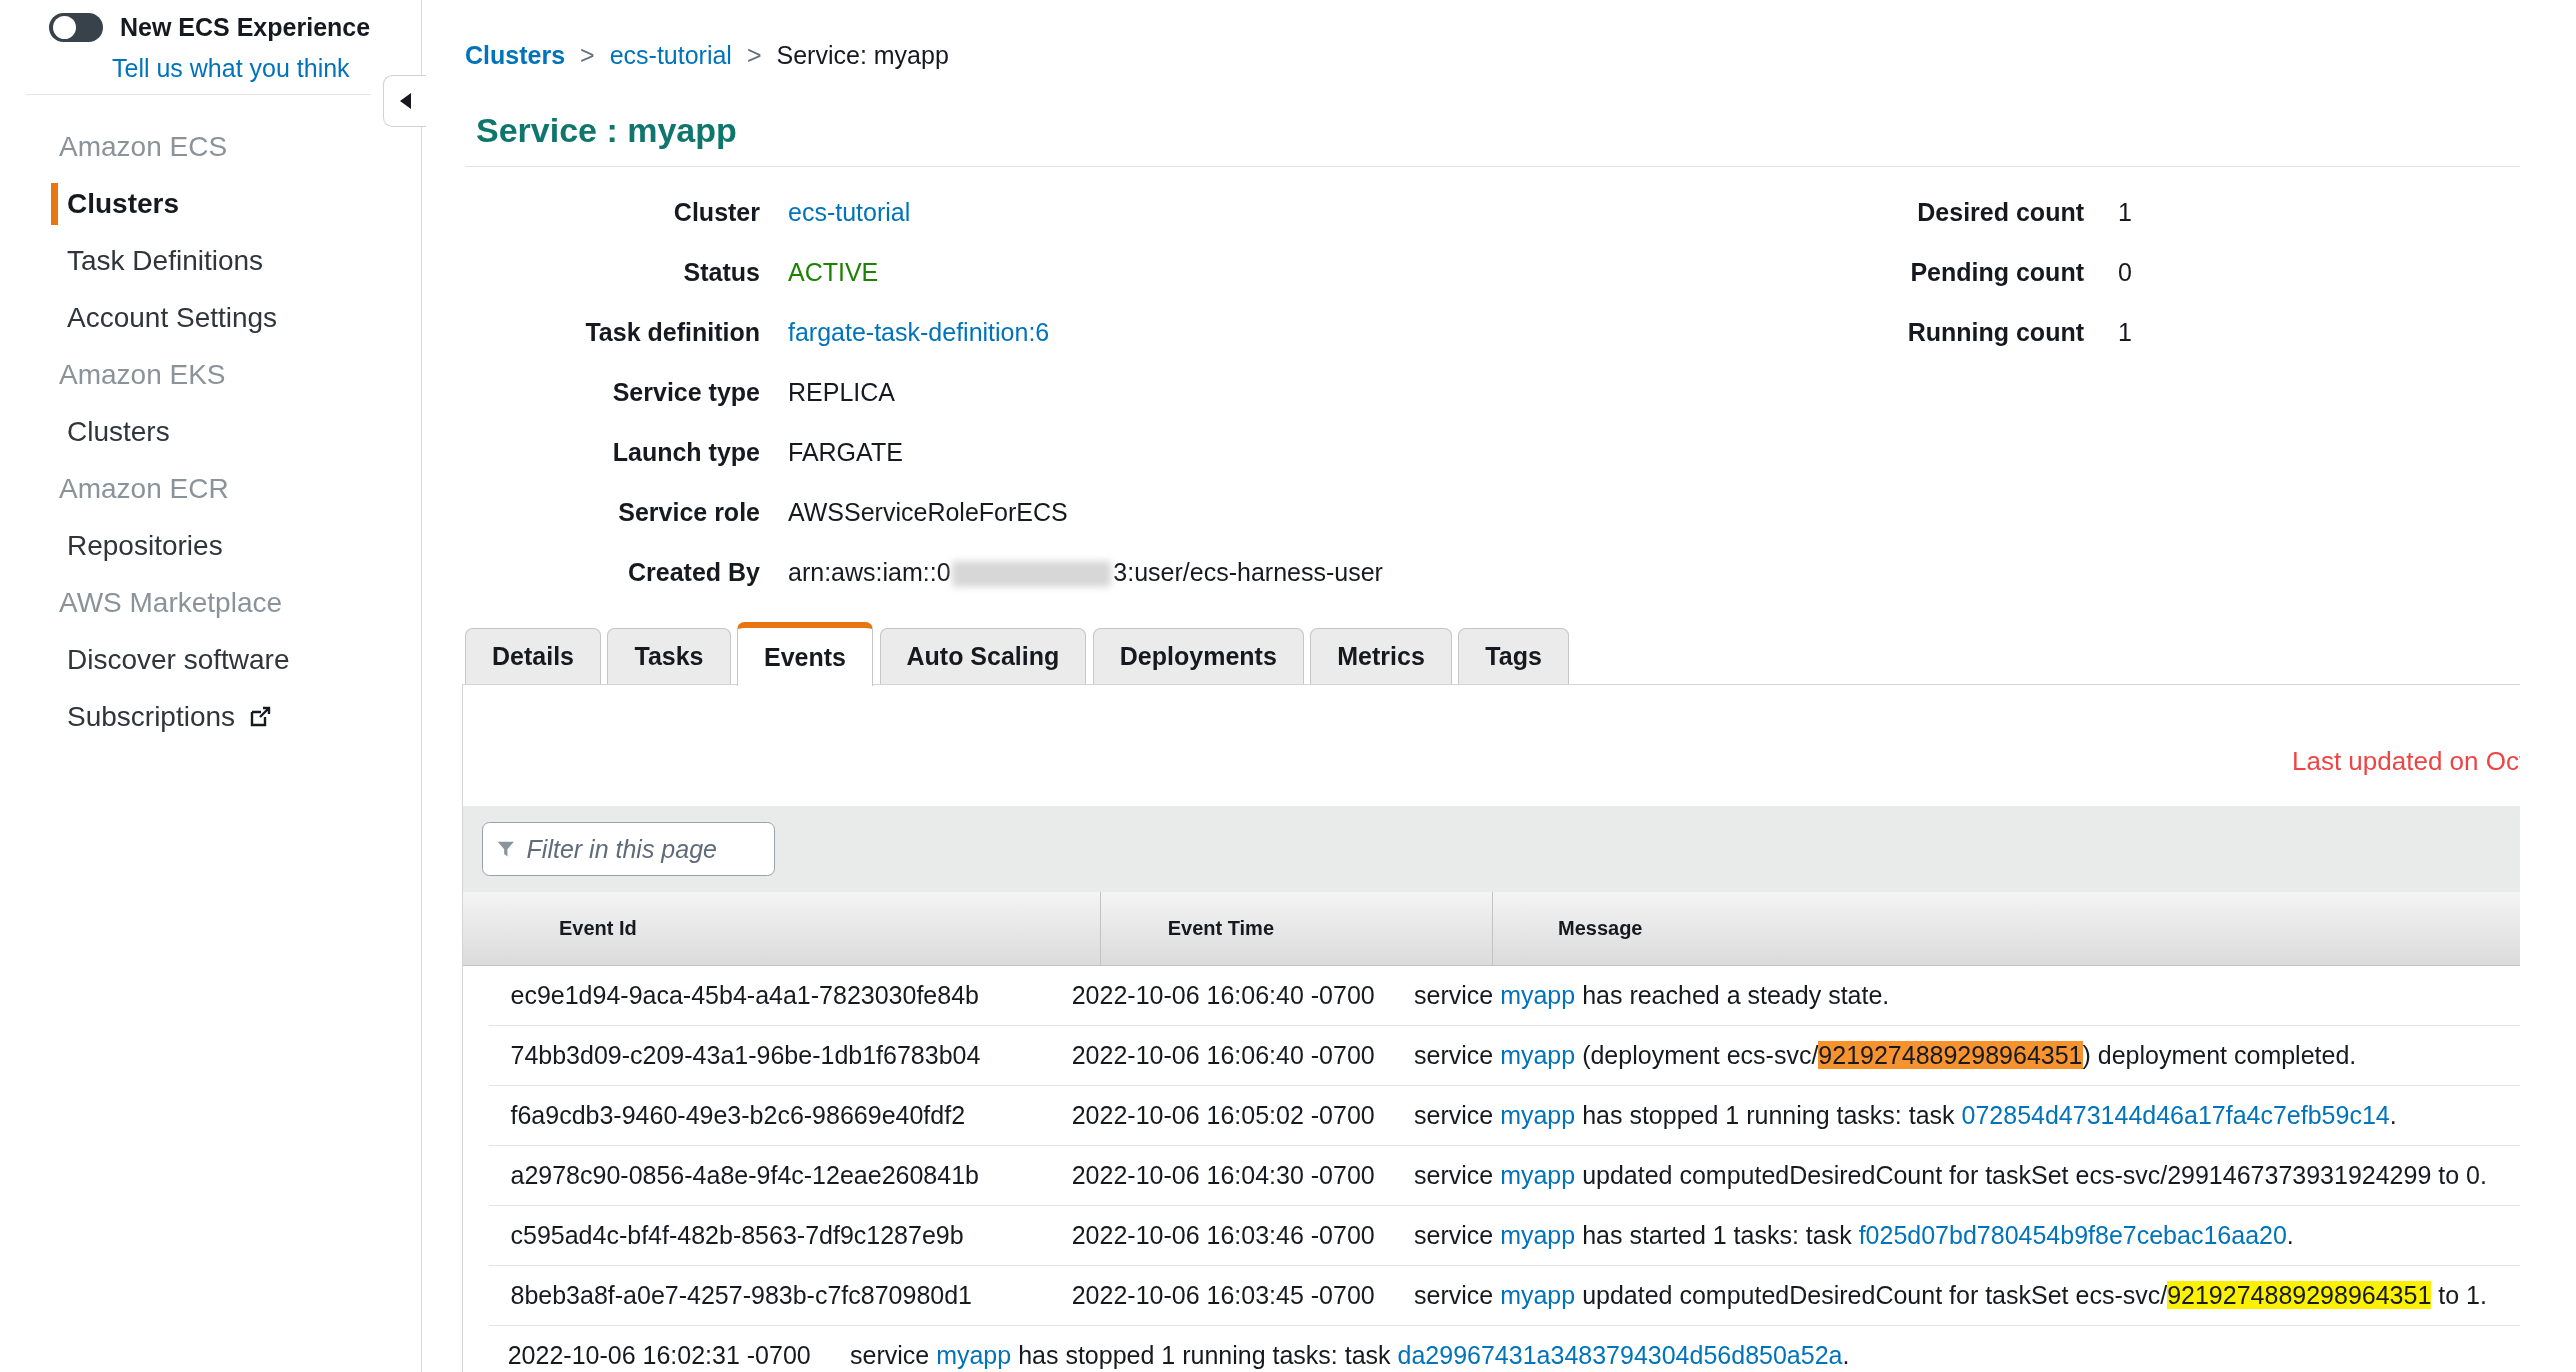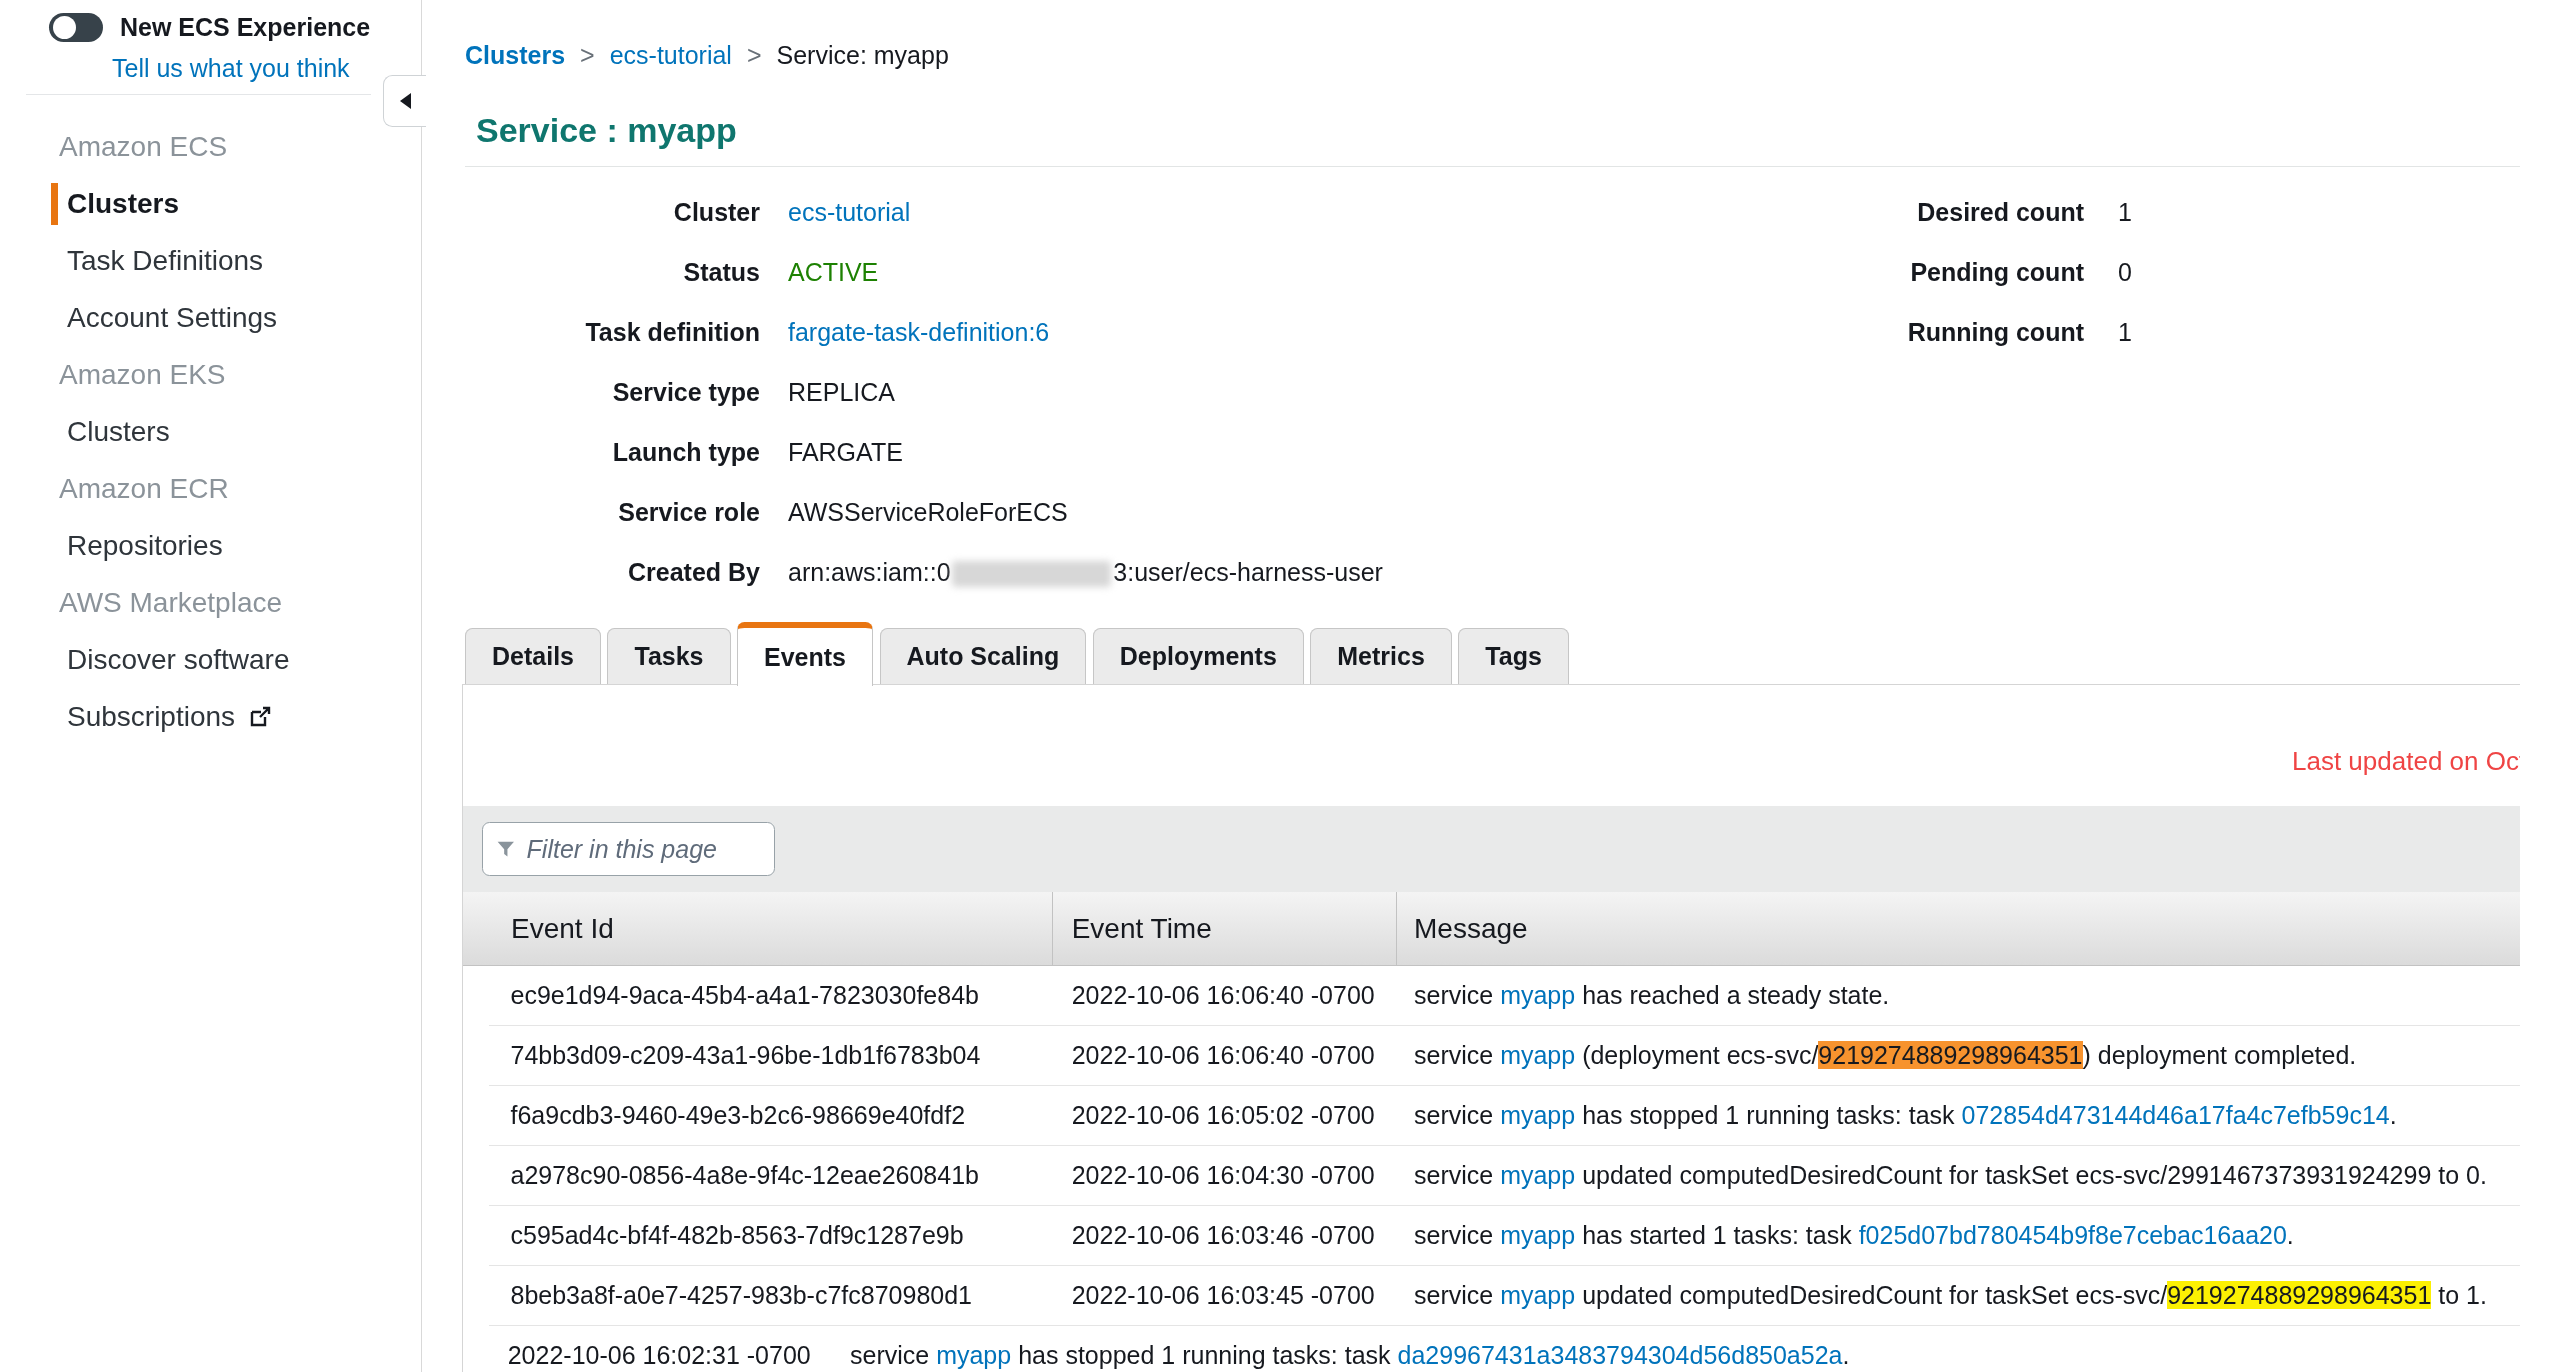--- a/index.html
+++ b/index.html
@@ -45,21 +45,21 @@
   .tab.active{height:64px;background:#fff;border-top:6.5px solid var(--accent-orange);margin-bottom:-1.9px;}
   .content-panel{position:absolute;top:684px;left:38px;right:0;bottom:0;border-top:1.9px solid #d5d5d5;border-left:1.9px solid #d5d5d5;background:#fff;box-sizing:border-box;}
   .last-updated{position:absolute;top:746px;left:1868px;font-size:26px;color:#ef4444;white-space:nowrap;}
   
   .filter-bar{position:absolute;top:121px;left:0;right:0;height:86px;background:#e9eaea;padding:16px 0 0 18.7px;box-sizing:border-box;}
   .filter-box{display:flex;align-items:center;width:293px;height:54px;background:#fff;border:1.9px solid #98a2a8;border-radius:7.5px;box-sizing:border-box;padding:0 13px;gap:9.3px;}
   .filter-input{border:none;outline:none;font-size:25px;width:100%;font-family:"Liberation Sans",sans-serif;color:#333;font-style:italic;}
   .filter-input::placeholder{color:#5f6b7a;font-style:italic;opacity:1;}
   .events-table{position:absolute;top:207px;left:0;right:0;}
   .thead{display:flex;height:73px;background:linear-gradient(180deg,#f4f4f4,#dbdbdb);border-bottom:1.9px solid #c2c2c2;}
-  .th{display:flex;align-items:center;font-weight:normal;font-size:28px;box-sizing:border-box;}
+  .th{display:flex;align-items:center;font-weight:bold;font-size:20px;box-sizing:border-box;margin-left:48px;}
   .th1{width:590px;padding-left:48px;border-right:1.9px solid #c2c2c2;}
   .th2{width:344px;padding-left:18.7px;border-right:1.9px solid #c2c2c2;}
   .th3{flex:1;padding-left:17px;}
   .tbody{margin-left:26px;}
   .trow{display:flex;height:59px;align-items:center;border-bottom:1.9px solid #e5e5e5;font-size:25px;}
   .td1{width:564px;padding-left:21.5px;box-sizing:border-box;white-space:nowrap;}
   .td2{width:344px;padding-left:18.7px;box-sizing:border-box;white-space:nowrap;}
   .td3{flex:1;padding-left:17px;box-sizing:border-box;white-space:nowrap;overflow:hidden;}
   .msg-link{color:var(--link);cursor:pointer;}
   .hl-orange{background:var(--highlight-orange);color:#16191f;}

